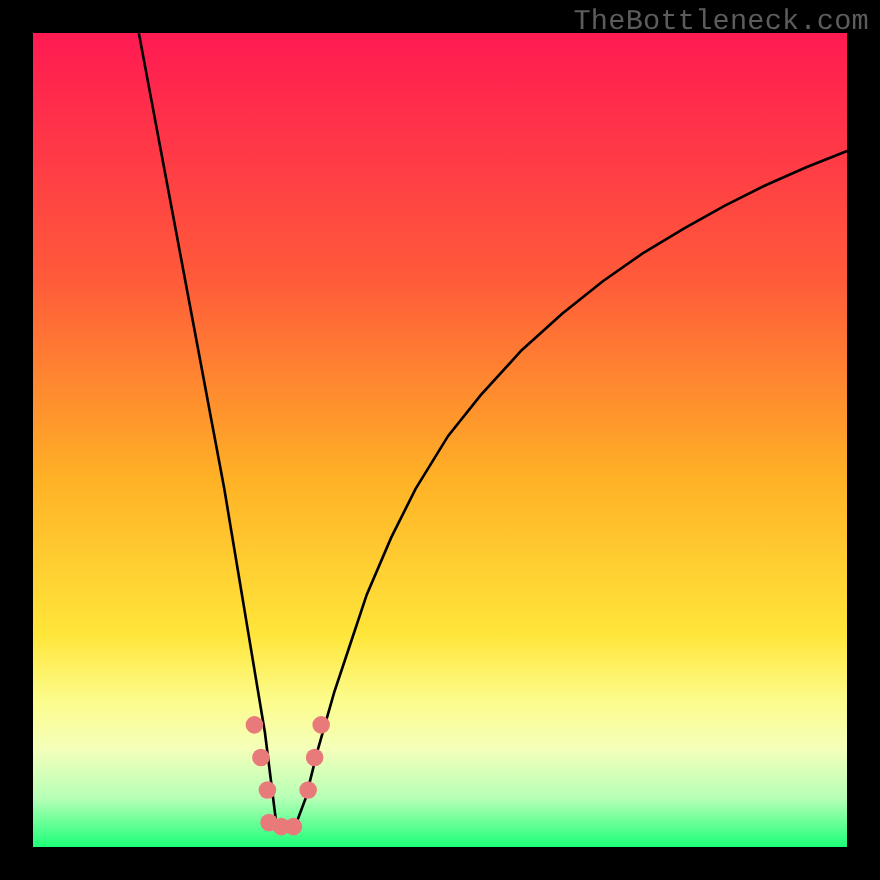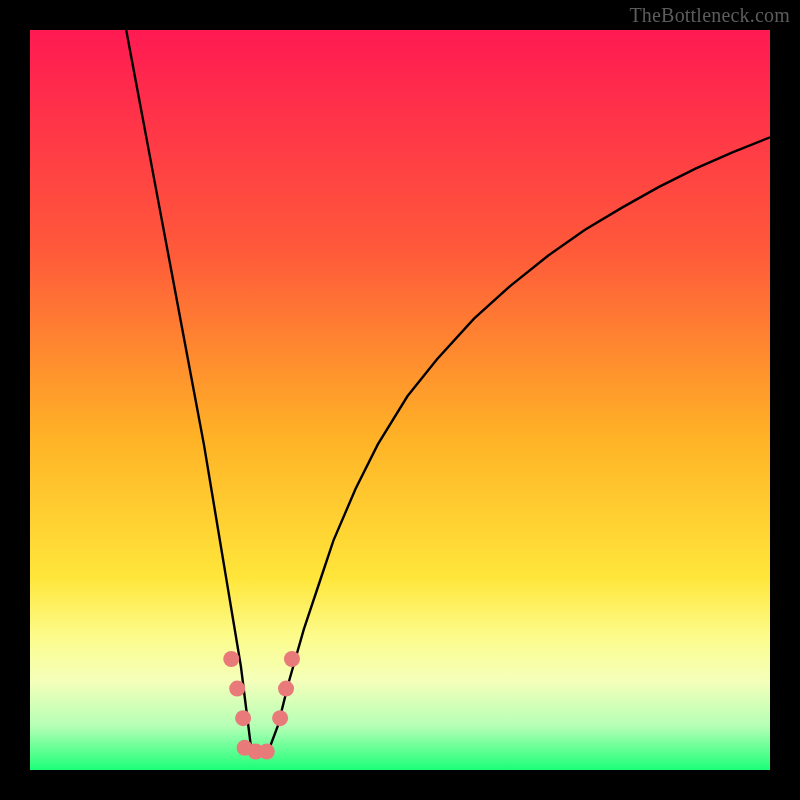--- a/index.html
+++ b/index.html
@@ -23,22 +23,22 @@
     left: 30px;
     top: 30px;
     width: 740px;
     height: 740px;
     overflow: hidden;
   }
   .watermark {
     position: absolute;
     top: 4px;
     right: 10px;
-    font-family: Liberation Serif, serif;
-    font-size: 20px;
+    font-family: Liberation Mono, monospace;
+    font-size: 26px;
     color: #5c5c5c;
     letter-spacing: 0.2px;
   }
   svg {
     display: block;
   }
 </style>
 </head>
 <body>
 

